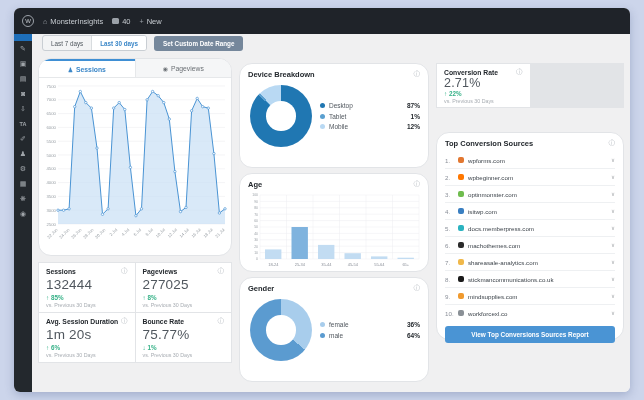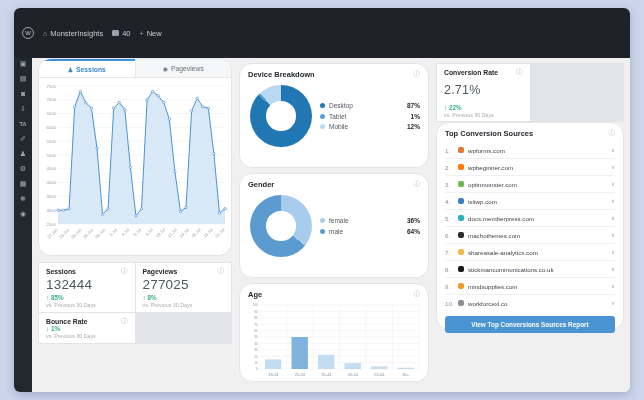--- a/index.html
+++ b/index.html
@@ -1,19 +1,19 @@
 <!DOCTYPE html>
 <html><head>
 <meta charset="utf-8">
 <style>
   html,body{margin:0;padding:0;}
   body{width:644px;height:400px;background:#ccd5eb;font-family:"Liberation Sans",sans-serif;position:relative;overflow:hidden;}
   .window{position:absolute;left:14px;top:8px;width:616px;height:384px;background:#f0f0f1;border-radius:6px;overflow:hidden;box-shadow:0 3px 10px rgba(40,60,110,.25);}
   
-  .adminbar{position:absolute;left:0;top:0;right:0;height:18px;background:#1f2329;display:flex;align-items:center;gap:9px;padding:16px 8px;color:#c8cdd2;font-size:7.5px;z-index:5;}
+  .adminbar{position:absolute;left:0;top:0;right:0;height:18px;background:#1f2329;display:flex;align-items:center;gap:9px;padding:4px 8px;color:#c8cdd2;font-size:7.5px;z-index:5;}
   .wp-logo{width:10px;height:10px;border:1px solid #9ba1a8;border-radius:50%;display:flex;align-items:center;justify-content:center;font-size:6px;color:#c8cdd2;}
   .ab-item{display:flex;align-items:center;gap:3px;}
   .ab-ic{font-size:7px;color:#9ba1a8;}
   .bubble{width:7px;height:6px;background:#9ba1a8;border-radius:1.5px;display:inline-block;}
   
   .sidebar{position:absolute;left:0;top:18px;bottom:0;width:18px;background:#23282d;display:flex;flex-direction:column;}
   .sb-item{width:18px;height:15px;display:flex;align-items:center;justify-content:center;font-size:7px;color:#a0a5aa;}
   .sb-item.active{background:#1e6fba;color:#fff;}
   .sb-item.ta{font-size:5.5px;font-weight:bold;letter-spacing:0;}
   
@@ -57,22 +57,22 @@
   .lg-label{flex:1;}
   .lg-pct{font-weight:bold;color:#23282d;}
   .device-panel{height:105px;}
   .age-panel{height:99px;}
   .gender-panel{height:105px;}
   .age-body{padding:1px 6px 0 6px;}
   
   .col3{width:190px;margin-top:5px;}
   .rstats{display:grid;grid-template-columns:1fr 1fr;border:1px solid #e2e4e7;background:#e2e4e7;gap:1px;}
   .rstats .stat{padding:5px 7px 3px 7px;}
-  .rstats .stat-value{font-size:12.5px;margin:7px 0;}
-  .sources-panel{margin-top:0;height:208px;display:flex;flex-direction:column;}
+  .rstats .stat-value{font-size:12.5px;margin:0 0;}
+  .sources-panel{margin-top:24px;height:208px;display:flex;flex-direction:column;}
   .src-list{flex:1;margin:2px 8px 0 8px;}
   .src-row{display:flex;align-items:center;gap:4px;height:16px;border-top:1px solid #eef0f2;font-size:6.2px;color:#3c434a;}
   .src-row:first-child{border-top:none;}
   .src-rank{color:#8a8f98;width:9px;}
   .src-fav{width:6px;height:6px;border-radius:2px;flex:none;}
   .src-domain{flex:1;}
   .src-chev{color:#a7aaad;font-size:5.5px;}
   .src-btn{margin:5px 8px 8px 8px;background:#4a94d4;color:#fff;font-size:6.4px;font-weight:bold;text-align:center;padding:5px 0;border-radius:3px;}
 </style>
 </head>
@@ -251,23 +251,33 @@
               <div class="stat-top">
                 <span class="stat-label">Pageviews</span>
                 <span class="info">ⓘ</span>
               </div>
               <div class="stat-value">277025</div>
               <div class="stat-delta">↑ 8%</div>
               <div class="stat-note">vs. Previous 30 Days</div>
             </div>
             <div class="stat">
               <div class="stat-top">
+                <span class="stat-label">Avg. Session Duration</span>
+                <span class="info">ⓘ</span>
+              </div>
+              <div class="stat-value">1m 20s</div>
+              <div class="stat-delta">↑ 6%</div>
+              <div class="stat-note">vs. Previous 30 Days</div>
+            </div>
+            <div class="stat">
+              <div class="stat-top">
                 <span class="stat-label">Bounce Rate</span>
                 <span class="info">ⓘ</span>
               </div>
+              <div class="stat-value">75.77%</div>
               <div class="stat-delta">↓ 1%</div>
               <div class="stat-note">vs. Previous 30 Days</div>
             </div>
           </div>
       </div>
 
       <div class="col2">
         <div class="panel device-panel">
           <div class="p-head">
             <span class="p-title">Device Breakdown</span>
@@ -283,41 +293,20 @@
                 </div>
                 <div class="lg-row">
                   <span class="lg-dot" style="background: rgb(91, 160, 208);"></span>
                   <span class="lg-label">Tablet</span>
                   <span class="lg-pct">1%</span>
                 </div>
                 <div class="lg-row">
                   <span class="lg-dot" style="background: rgb(185, 217, 243);"></span>
                   <span class="lg-label">Mobile</span>
                   <span class="lg-pct">12%</span>
-                </div>
-              </div>
-          </div>
-        </div>
-        <div class="panel gender-panel">
-          <div class="p-head">
-            <span class="p-title">Gender</span>
-            <span class="info">ⓘ</span>
-          </div>
-          <div class="donut-wrap">
-            <div class="donut" id="gender-donut" style="background: conic-gradient(rgb(168, 205, 236) 0deg, rgb(168, 205, 236) 129.6deg, rgb(91, 155, 208) 129.6deg, rgb(91, 155, 208) 360deg);"></div>
-            <div class="legend" id="gender-legend">
-                <div class="lg-row">
-                  <span class="lg-dot" style="background: rgb(168, 205, 236);"></span>
-                  <span class="lg-label">female</span>
-                  <span class="lg-pct">36%</span>
-                </div>
-                <div class="lg-row">
-                  <span class="lg-dot" style="background: rgb(91, 155, 208);"></span>
-                  <span class="lg-label">male</span>
-                  <span class="lg-pct">64%</span>
                 </div>
               </div>
           </div>
         </div>
         <div class="panel age-panel">
           <div class="p-head">
             <span class="p-title">Age</span>
             <span class="info">ⓘ</span>
           </div>
           <div class="age-body" id="age-chart"><svg width="176" height="78" font-family="Liberation Sans, sans-serif">
@@ -357,20 +346,41 @@
                 <rect x="72.0" y="52.9" width="16.4" height="14.1" fill="#c2dcf2"></rect>
                 <text x="80.3" y="74" font-size="4" fill="#8a8f98" text-anchor="middle">35-44</text>
                 <rect x="98.5" y="61.2" width="16.4" height="5.8" fill="#c2dcf2"></rect>
                 <text x="106.8" y="74" font-size="4" fill="#8a8f98" text-anchor="middle">45-54</text>
                 <rect x="125.0" y="64.4" width="16.4" height="2.6" fill="#c2dcf2"></rect>
                 <text x="133.3" y="74" font-size="4" fill="#8a8f98" text-anchor="middle">55-64</text>
                 <rect x="151.5" y="65.7" width="16.4" height="1.3" fill="#c2dcf2"></rect>
                 <text x="159.8" y="74" font-size="4" fill="#8a8f98" text-anchor="middle">65+</text>
               </svg></div>
         </div>
+        <div class="panel gender-panel">
+          <div class="p-head">
+            <span class="p-title">Gender</span>
+            <span class="info">ⓘ</span>
+          </div>
+          <div class="donut-wrap">
+            <div class="donut" id="gender-donut" style="background: conic-gradient(rgb(168, 205, 236) 0deg, rgb(168, 205, 236) 129.6deg, rgb(91, 155, 208) 129.6deg, rgb(91, 155, 208) 360deg);"></div>
+            <div class="legend" id="gender-legend">
+                <div class="lg-row">
+                  <span class="lg-dot" style="background: rgb(168, 205, 236);"></span>
+                  <span class="lg-label">female</span>
+                  <span class="lg-pct">36%</span>
+                </div>
+                <div class="lg-row">
+                  <span class="lg-dot" style="background: rgb(91, 155, 208);"></span>
+                  <span class="lg-label">male</span>
+                  <span class="lg-pct">64%</span>
+                </div>
+              </div>
+          </div>
+        </div>
       </div>
 
       <div class="col3">
         <div class="rstats" id="right-stats">
             <div class="stat">
               <div class="stat-top">
                 <span class="stat-label">Conversion Rate</span>
                 <span class="info">ⓘ</span>
               </div>
               <div class="stat-value">2.71%</div>

